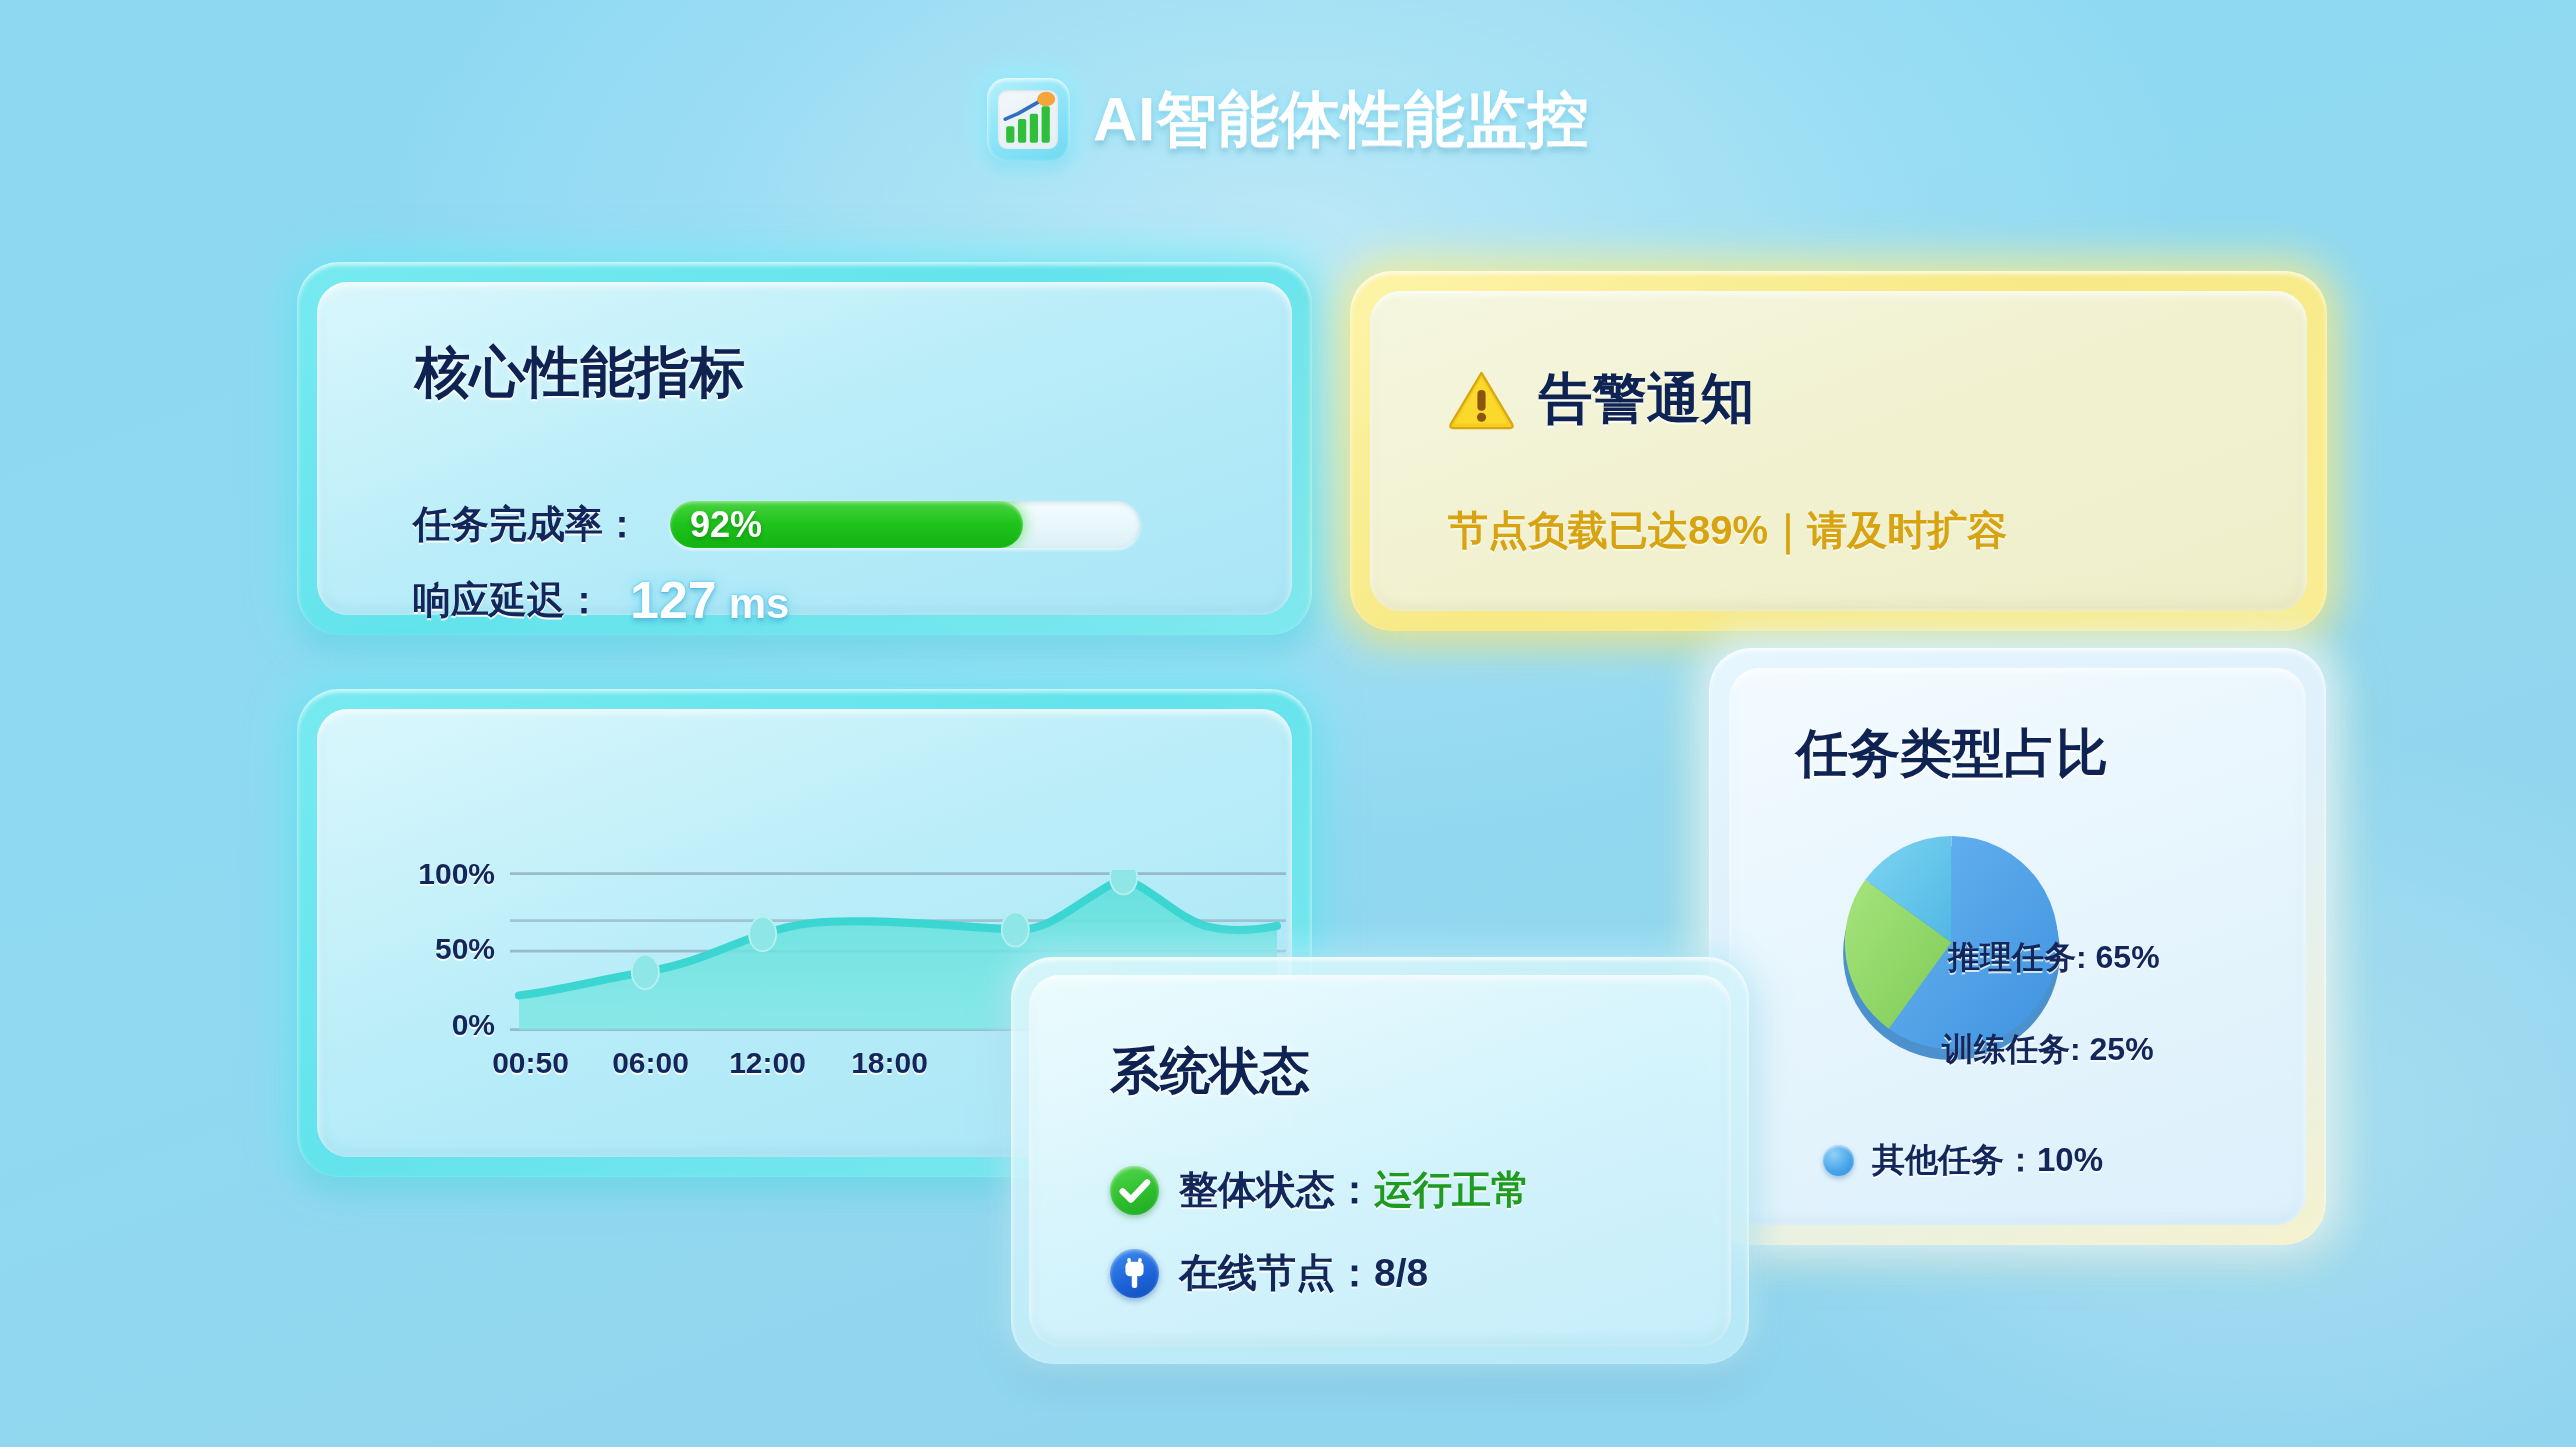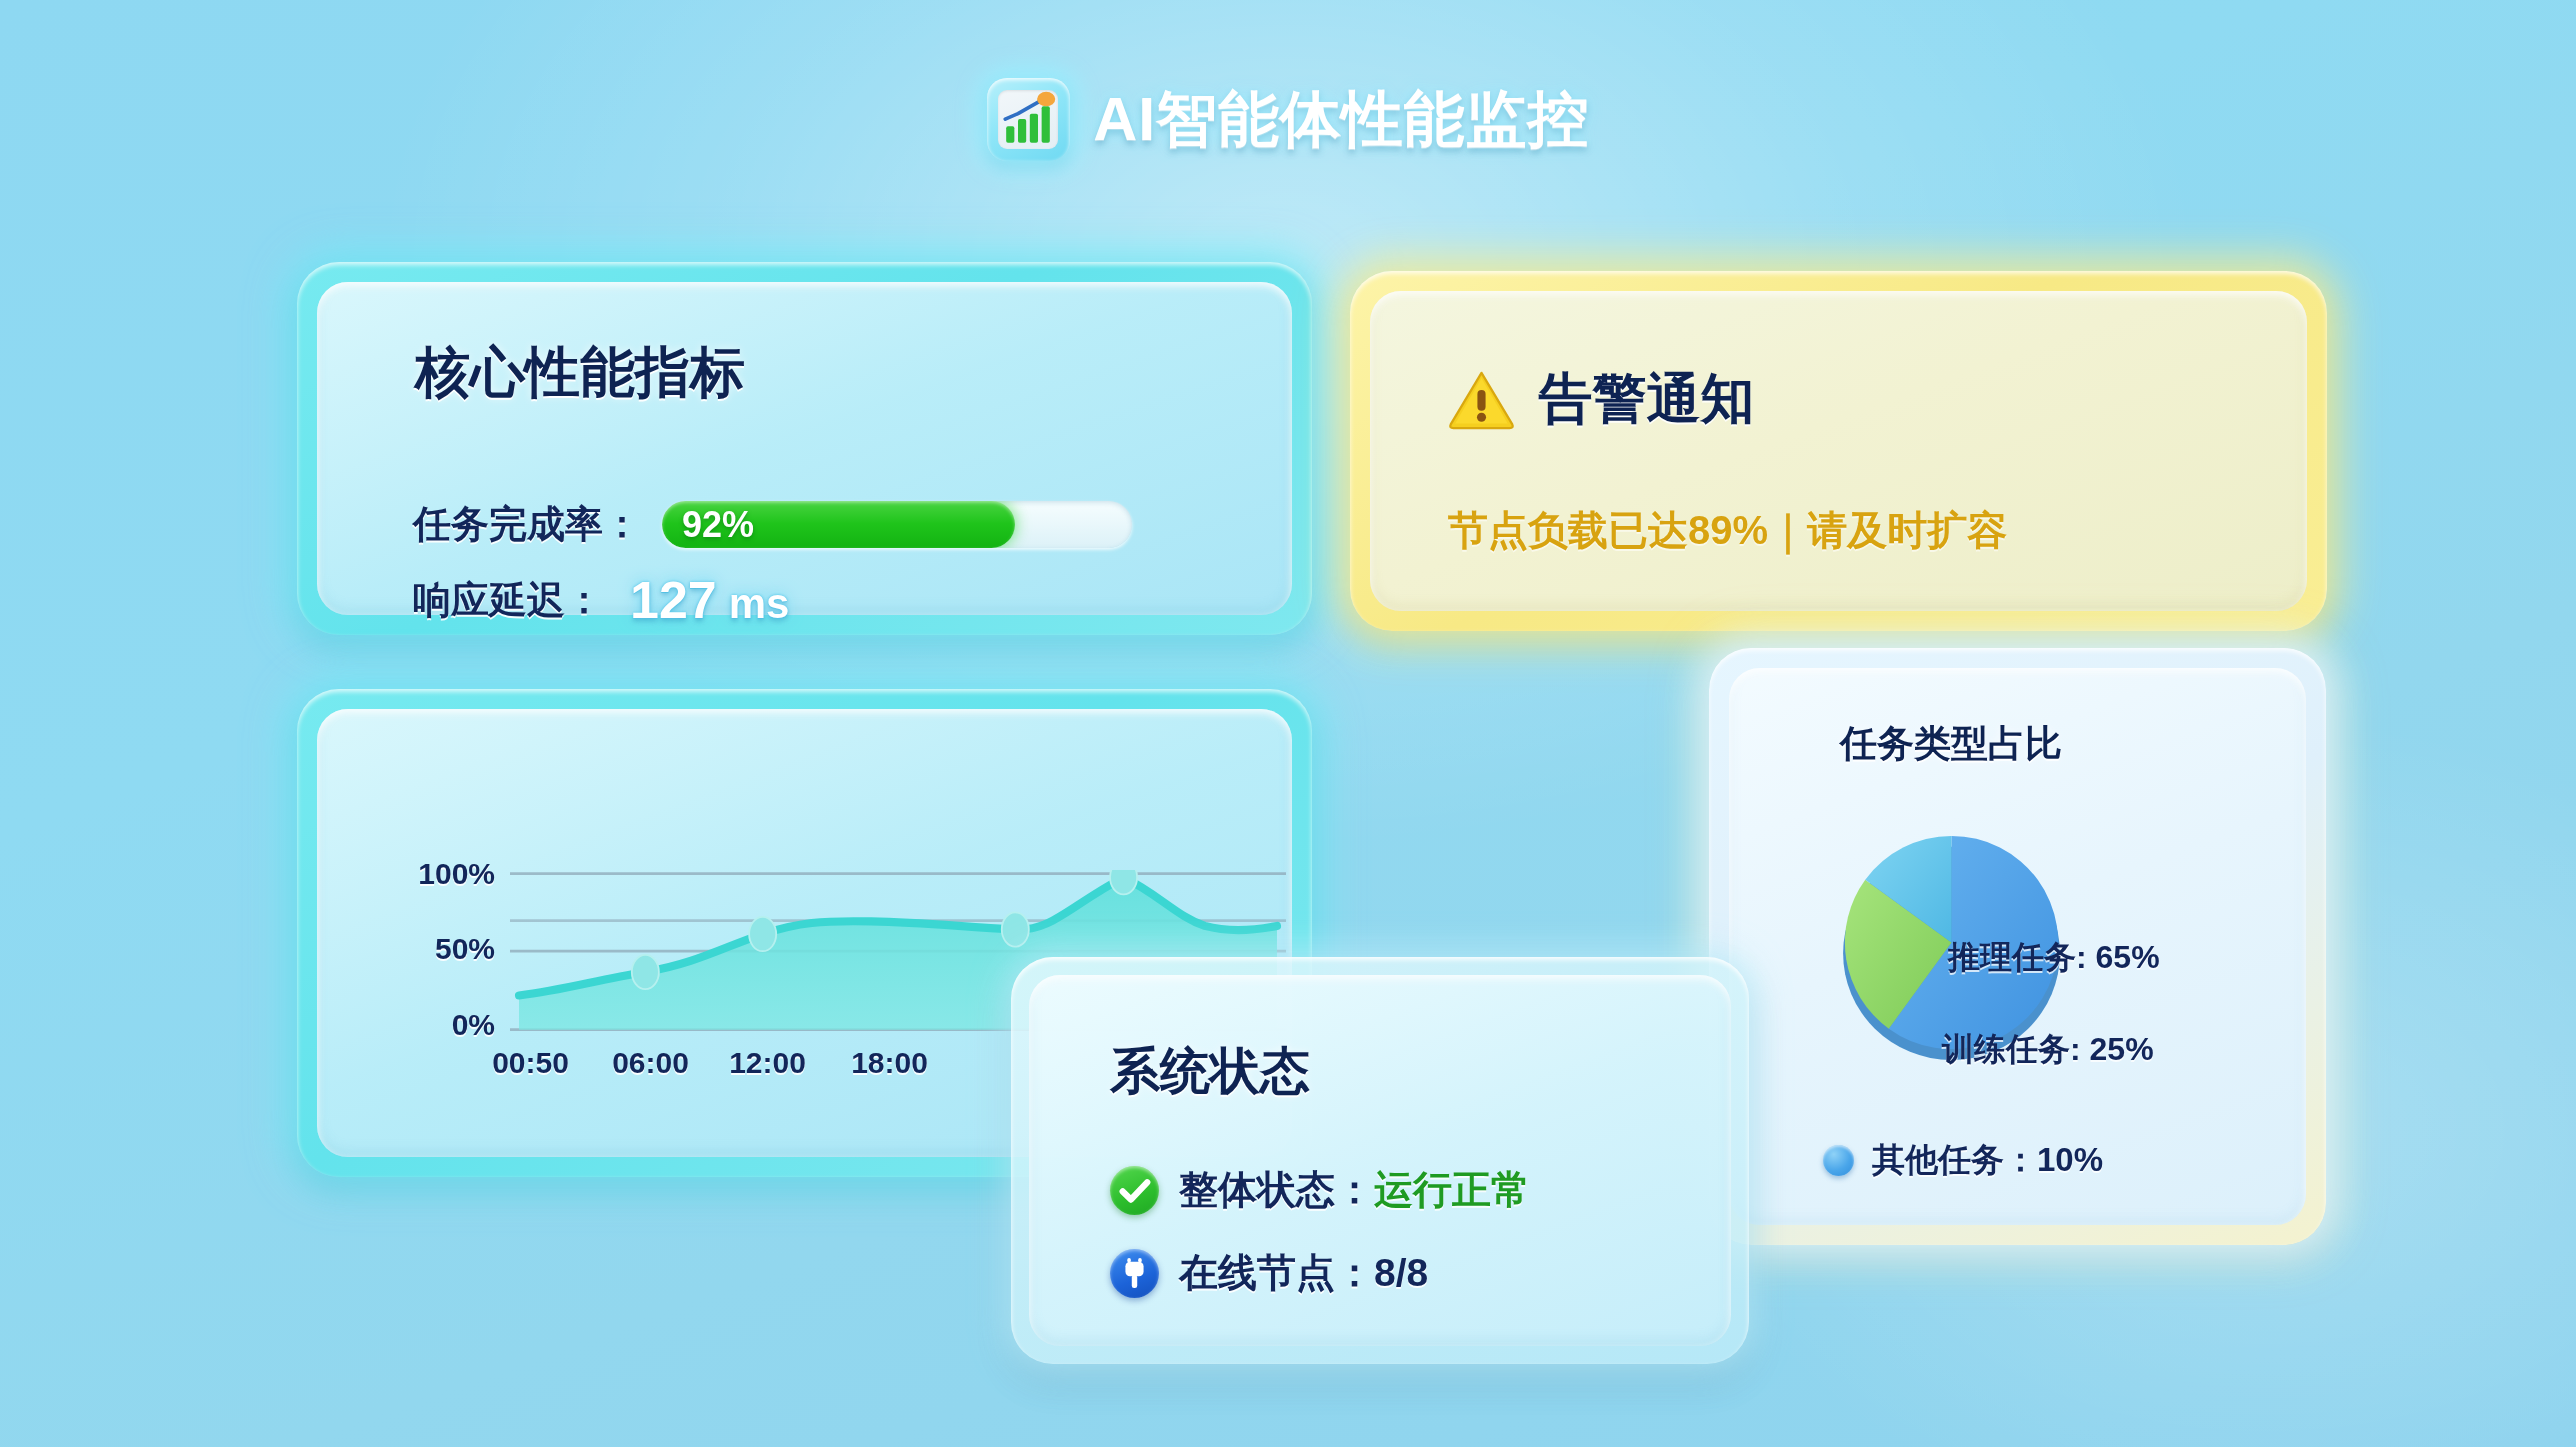--- a/index.html
+++ b/index.html
@@ -190,21 +190,21 @@
   </div>
   <div class="hdr-title">AI智能体性能监控</div>
 </div>
 
 <div class="card cyan" style="left:297px;top:262px;width:1015px;height:373px;">
   <div class="glow"></div>
   <div class="panel"></div>
 
   <div class="card-title" style="left:118px;top:74px;font-size:55px;">核心性能指标</div>
 
-  <div class="metric-row" style="left:116px;top:237px;gap:21px;">
+  <div class="metric-row" style="left:116px;top:237px;gap:29px;">
     <span class="metric-label">任务完成率：</span>
     <div class="bar-track">
       <div class="bar-fill" style="width:75%;">
         <span class="bar-value">92%</span>
       </div>
     </div>
   </div>
 
   <div class="metric-row" style="left:116px;top:308px;gap:27px;">
     <span class="metric-label">响应延迟：</span>
@@ -274,21 +274,21 @@
     <div class="xtick" style="left:201px;top:185px;width:145px;">06:00</div>
     <div class="xtick" style="left:318px;top:185px;width:145px;">12:00</div>
     <div class="xtick" style="left:440px;top:185px;width:145px;">18:00</div>
   </div>
 </div>
 
 <div class="card pale" style="left:1709px;top:648px;width:617px;height:597px;">
   <div class="glow"></div>
   <div class="panel"></div>
 
-  <div class="card-title" style="left:87px;top:71px;font-size:37px;margin-left:44px;">任务类型占比</div>
+  <div class="card-title" style="left:87px;top:71px;font-size:52px;">任务类型占比</div>
 
   <svg viewBox="0 0 300 300" width="271" height="271" style="position:absolute;left:107px;top:159px;">
     <defs>
       <linearGradient id="pb" x1="0" y1="0" x2="1" y2="1">
         <stop offset="0%" stop-color="#68b4f0"></stop>
           <stop offset="100%" stop-color="#3f92e0"></stop>
       </linearGradient>
       <linearGradient id="pg" x1="0" y1="0" x2="1" y2="1">
         <stop offset="0%" stop-color="#a6e47c"></stop>
           <stop offset="100%" stop-color="#7ecb57"></stop>

